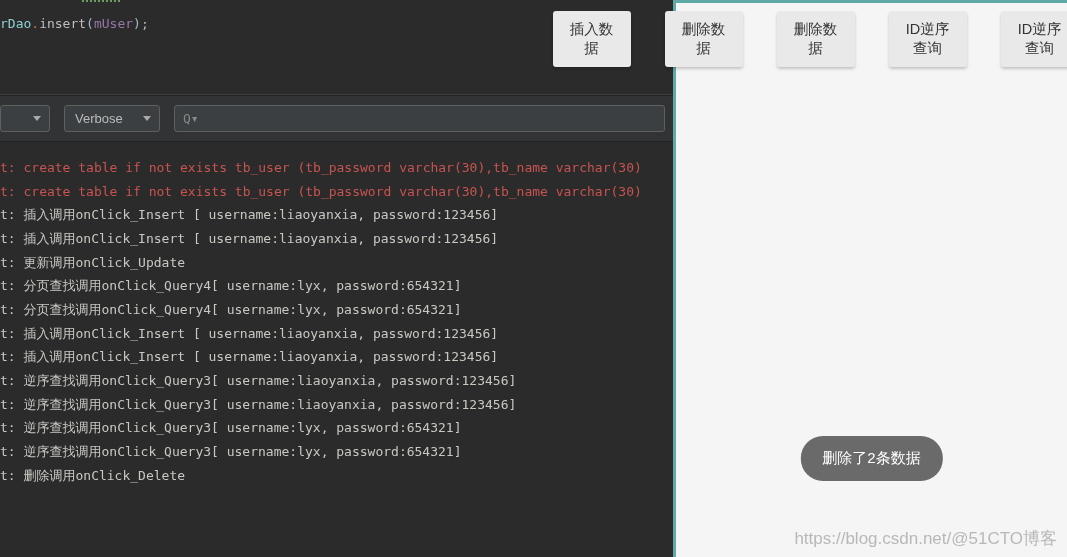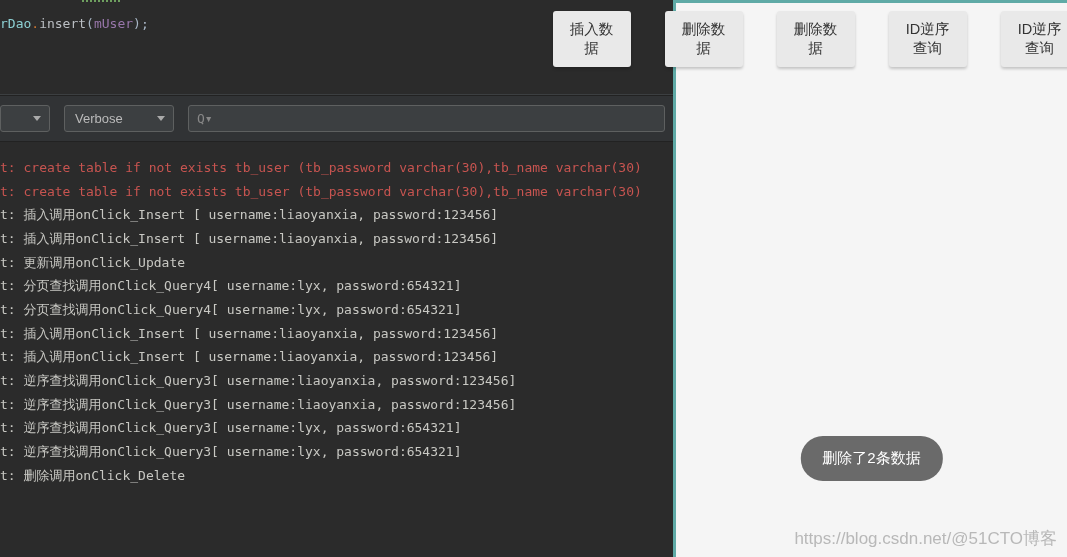--- a/index.html
+++ b/index.html
@@ -62,21 +62,21 @@
       display: flex;
       align-items: center;
       justify-content: flex-end;
       padding: 0 8px;
       color: #bbb;
       font-size: 13px;
       font-family: sans-serif;
       border-radius: 3px;
     }
     .dropdown.first { width: 50px; }
-    .dropdown.second { width: 110px; justify-content: space-between; padding: 0 8px 0 10px; }
+    .dropdown.second { width: 96px; justify-content: space-between; padding: 0 8px 0 10px; }
     .dropdown .arrow {
       width: 0; height: 0;
       border-left: 4px solid transparent;
       border-right: 4px solid transparent;
       border-top: 5px solid #aaa;
       margin-left: 6px;
     }
     .search-box {
       flex: 1;
       background: #3c3f41;

